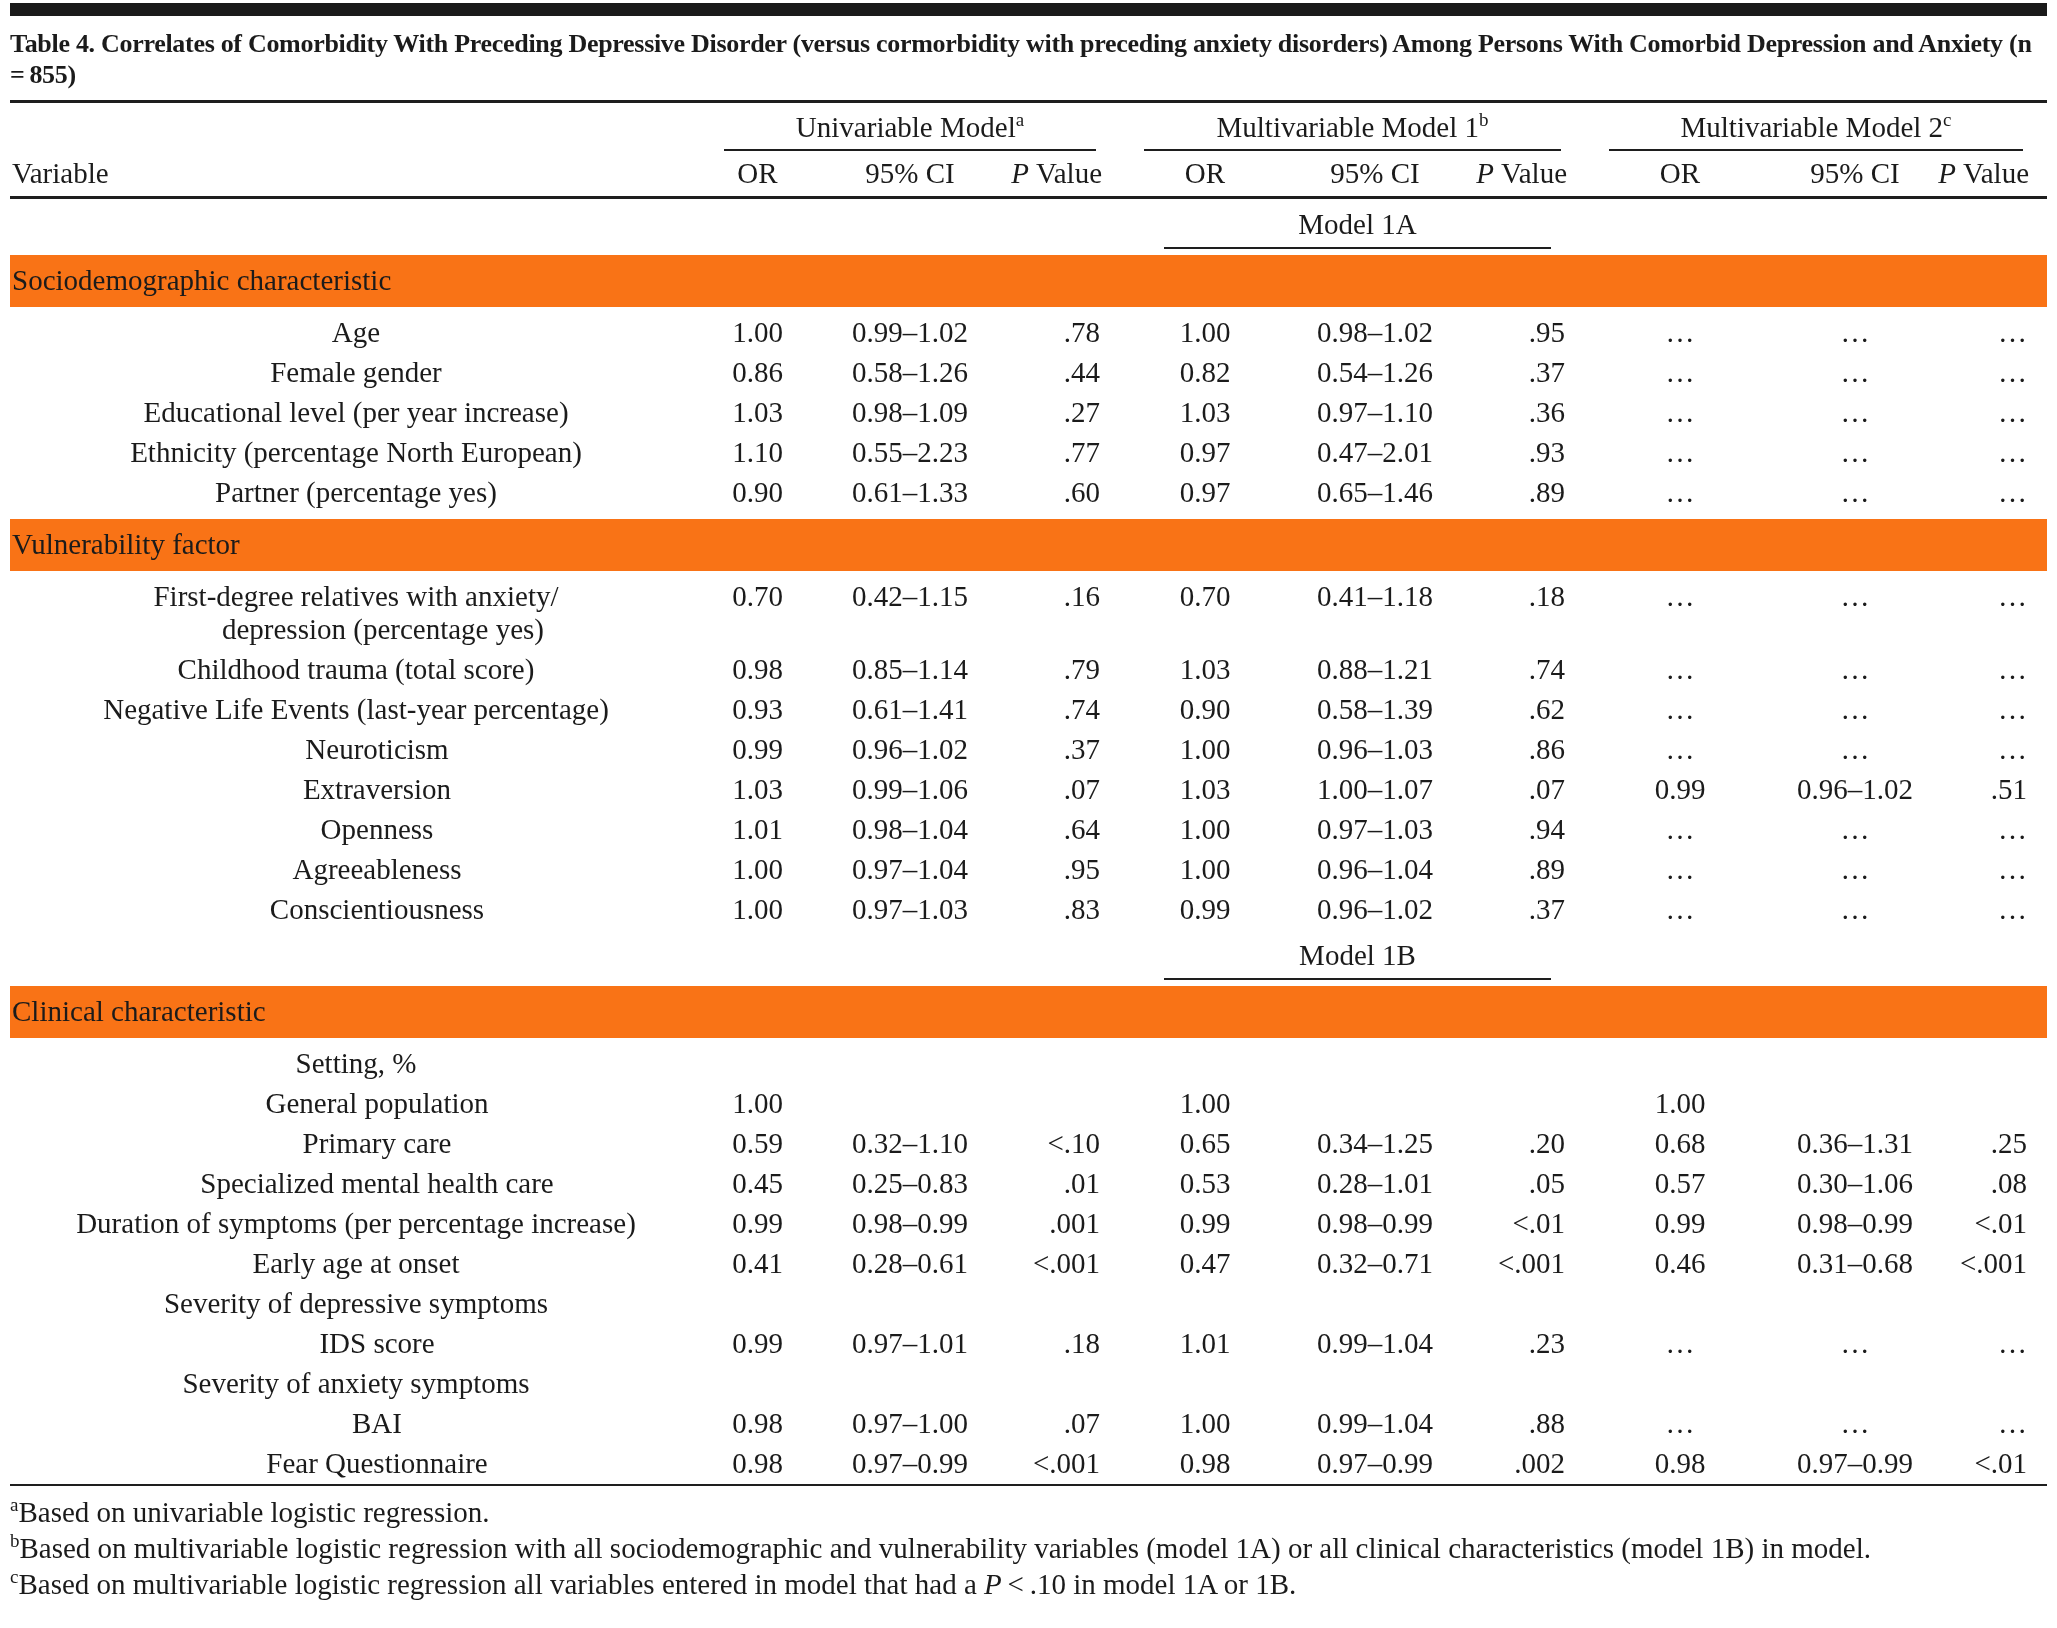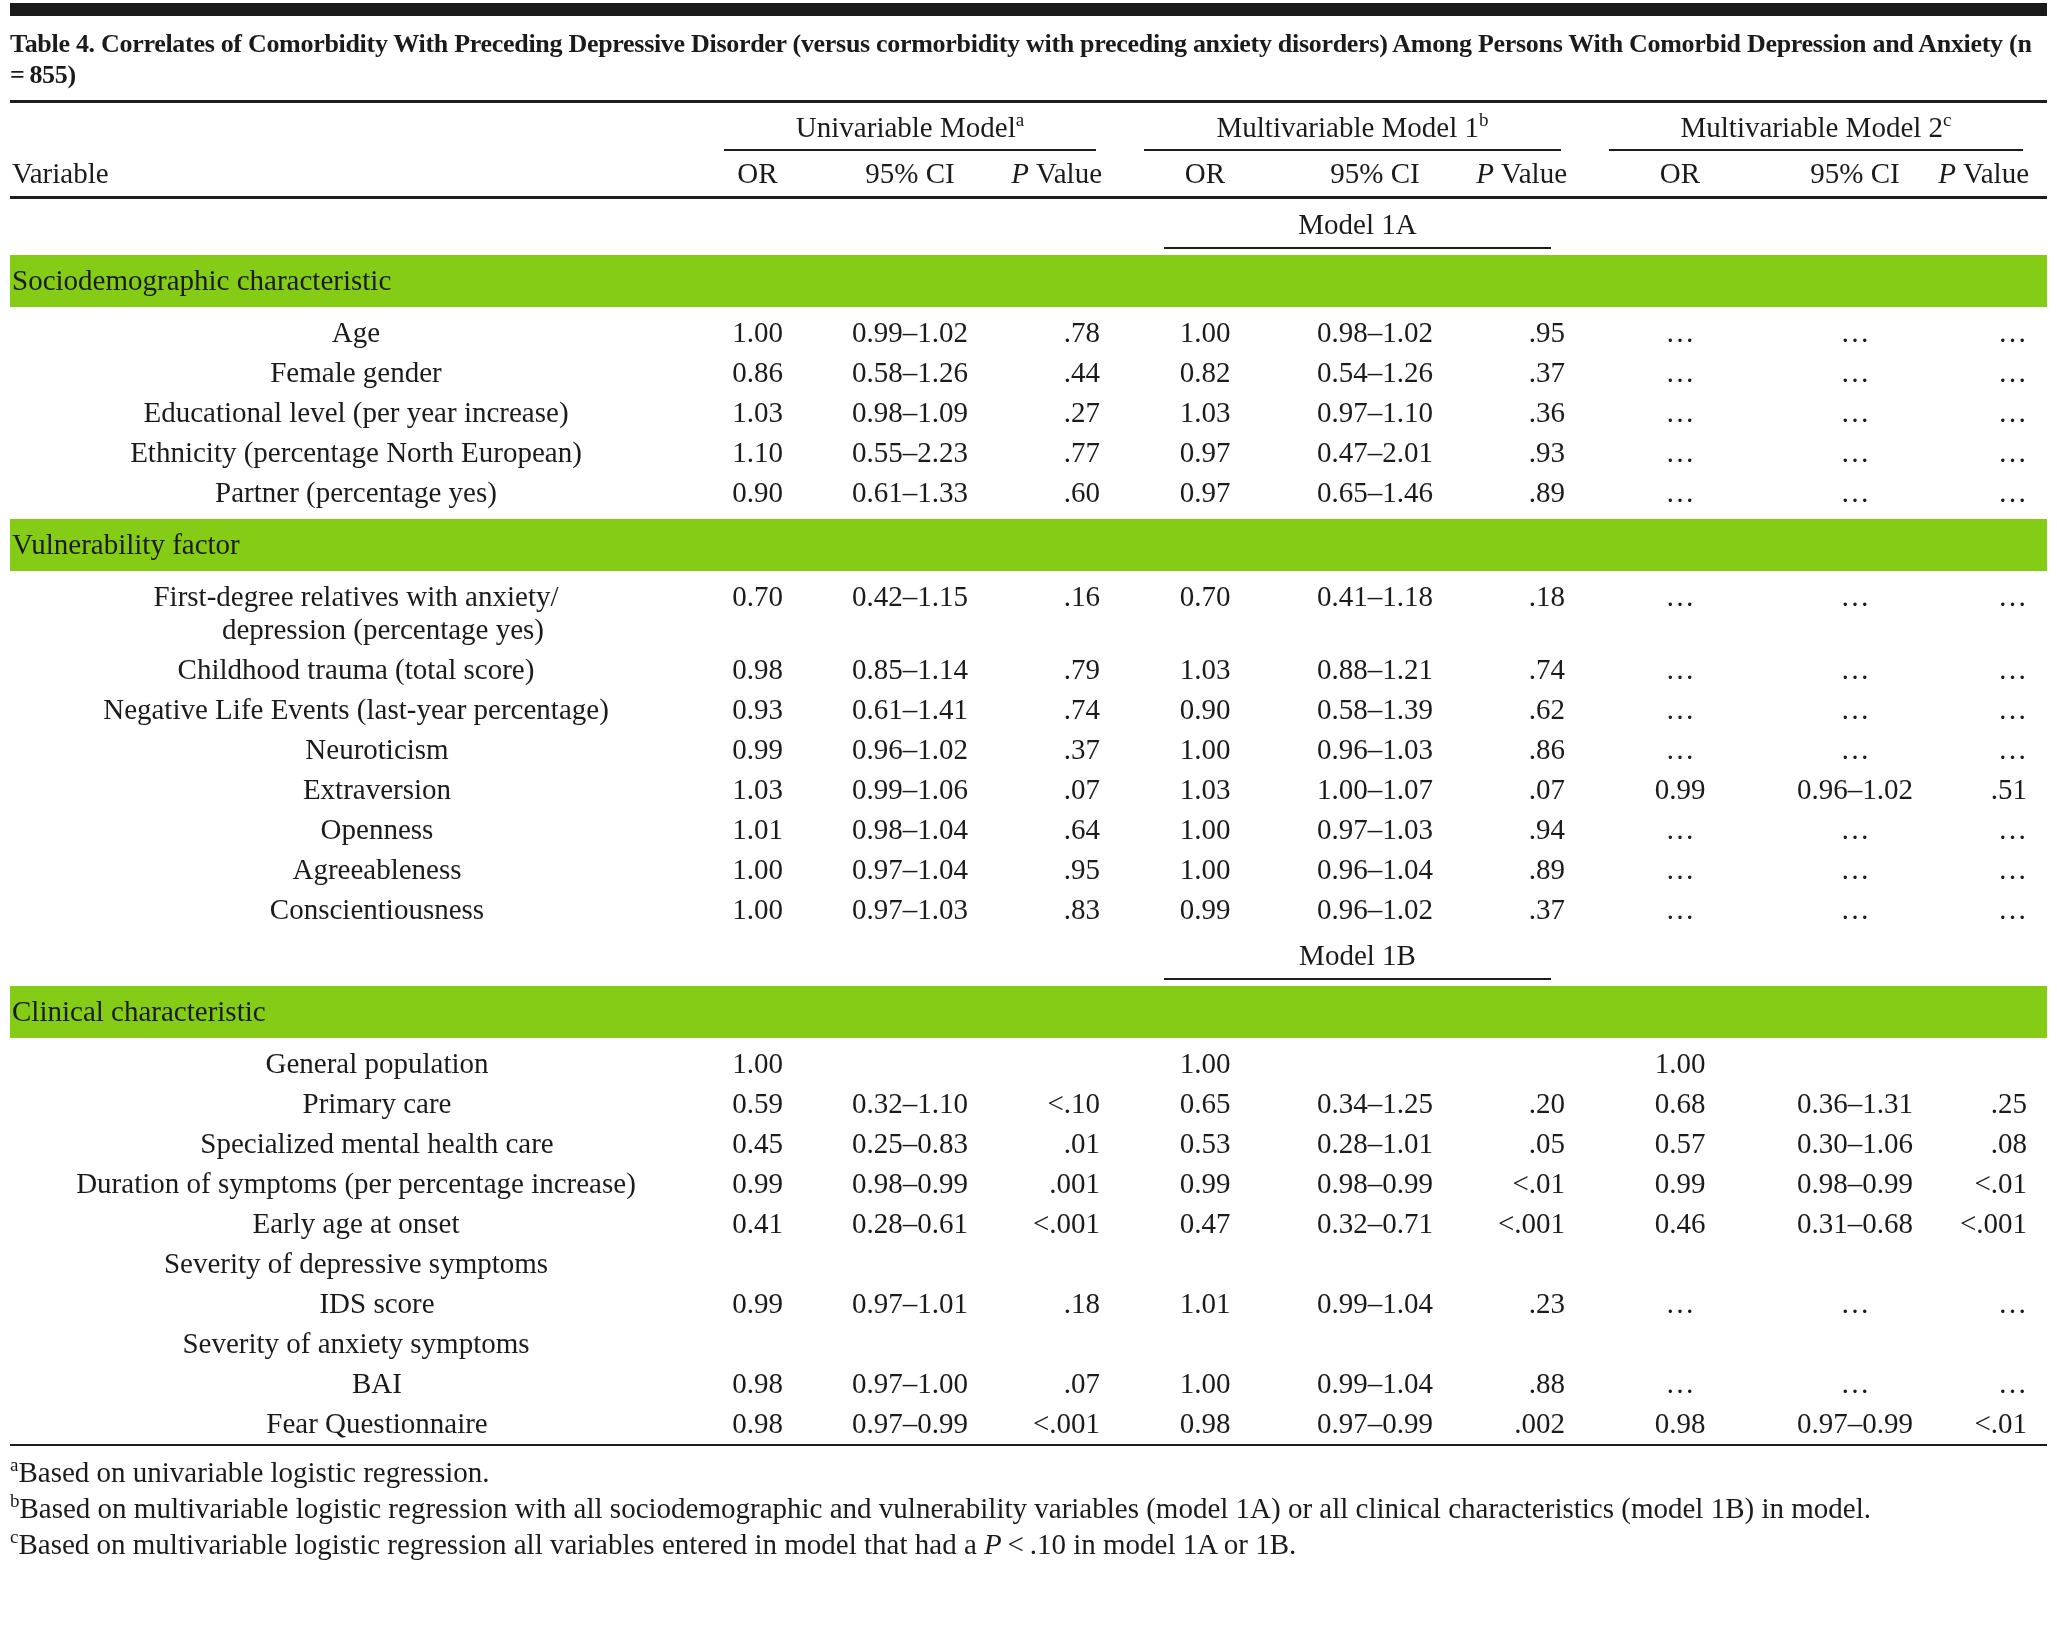--- a/index.html
+++ b/index.html
@@ -22,21 +22,21 @@
   .it{font-style:italic;}
   .p-h .it{margin-right:7px;}
   thead{border-bottom:3px solid #1e1e1e;}
   tbody td{vertical-align:top;padding:3px 0 4px 0;}
   td.var{text-align:center;padding-left:2px;}
   td.var.indent{padding-left:44px;}
   .var2{padding-left:54px;}
   td.or{text-align:center;}
   td.ci{text-align:center;white-space:nowrap;}
   td.p{text-align:right;padding-right:20px;white-space:nowrap;}
-  tr.section td{background:#84cc16;border-top:6px solid #fff;border-bottom:6px solid #fff;
+  tr.section td{background:#f97316;border-top:6px solid #fff;border-bottom:6px solid #fff;
                 padding:9px 0 10px 2px;}
   tr.model td{border:none;}
   td.model-span{padding:0;}
   .mline{border-bottom:2.5px solid #1e1e1e;margin:0 34px 0 44px;padding:9px 0 6px 0;
          text-align:center;}
   .tbl-wrap{border-bottom:2.5px solid #1e1e1e;}
   .footnotes{padding:9px 2px 6px 0;}
   .fn{margin:0;font-size:29px;line-height:1.24;padding-left:24px;text-indent:-24px;}
 </style>
 </head>
@@ -288,20 +288,34 @@
             <td colspan="4"></td>
             <td colspan="3" class="model-span">
               <div class="mline">Model 1B</div>
             </td>
             <td colspan="3"></td>
           </tr>
           <tr class="section">
             <td colspan="10">Clinical characteristic</td>
           </tr>
           <tr>
+            <td class="var">
+              <div>Setting, %</div>
+            </td>
+            <td class="or"></td>
+            <td class="ci"></td>
+            <td class="p"></td>
+            <td class="or"></td>
+            <td class="ci"></td>
+            <td class="p"></td>
+            <td class="or"></td>
+            <td class="ci"></td>
+            <td class="p"></td>
+          </tr>
+          <tr>
             <td class="var indent">
               <div>General population</div>
             </td>
             <td class="or">1.00</td>
             <td class="ci"></td>
             <td class="p"></td>
             <td class="or">1.00</td>
             <td class="ci"></td>
             <td class="p"></td>
             <td class="or">1.00</td>

